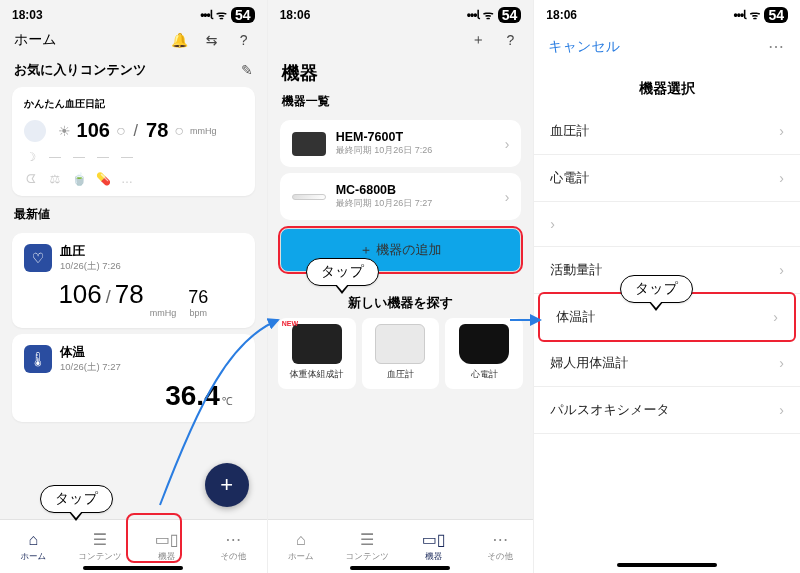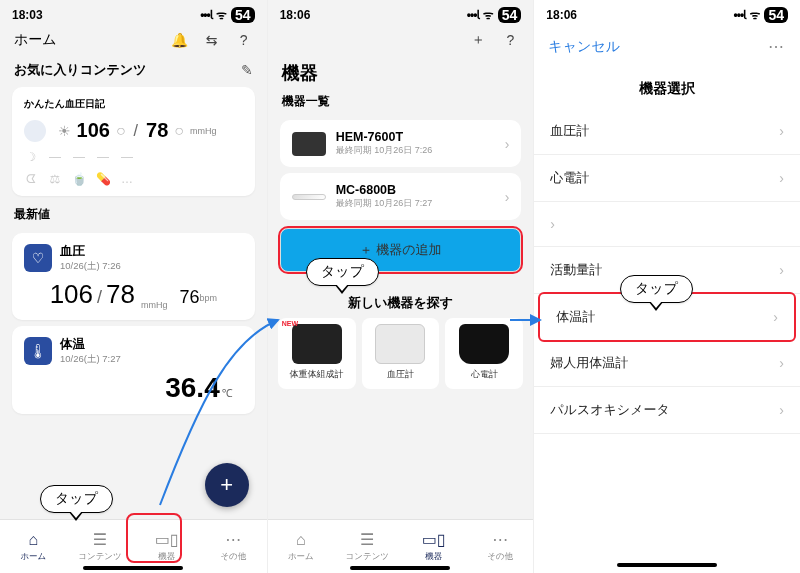--- a/index.html
+++ b/index.html
@@ -37,21 +37,21 @@
   .diary-icons .mini { width: 14px; display:inline-block; text-align:center; }
   .latest-card { display: flex; flex-direction: column; }
   .lc-head { display: flex; align-items: center; gap: 8px; }
   .lc-ico { width: 28px; height: 28px; background: #2a4da0; border-radius: 6px; display:flex; align-items:center; justify-content:center; color:#fff; font-size:14px; }
   .lc-ico.temp { background: #2a4da0; }
   .lc-title { font-size: 12.5px; font-weight: 600; }
   .lc-date { font-size: 9.5px; color: #888; }
   .lc-values { display: flex; align-items: baseline; justify-content: center; gap: 4px; margin-top: 6px; }
   .lc-values .big { font-size: 26px; font-weight: 500; }
   .lc-values .sep { font-size: 18px; color: #666; }
-  .lc-values .sub { display:flex; flex-direction:row; align-items:center; margin-left:8px; }
+  .lc-values .sub { display:flex; flex-direction:column; align-items:center; margin-left:8px; }
   .lc-values .sub .n { font-size: 18px; font-weight: 500; }
   .lc-values .unit { font-size: 9px; color: #888; }
   .temp-val { display:flex; justify-content:flex-end; align-items:baseline; margin-top:6px; padding-right:10px; }
   .temp-val .big { font-size:28px; font-weight:700; }
   .temp-val .unit { font-size:11px; color:#666; margin-left:2px; }
   .fab { position: absolute; right: 18px; bottom: 66px; width: 44px; height: 44px; border-radius: 50%; background: #1b2a5b; color: #fff; display:flex; align-items:center; justify-content:center; font-size: 22px; box-shadow: 0 2px 6px rgba(0,0,0,.3); }
   
   .tabbar { position: absolute; bottom: 0; left: 0; right: 0; height: 54px; background: #fff; border-top: 1px solid #e2e2e2; display:flex; }
   .tab { flex:1; display:flex; flex-direction:column; align-items:center; justify-content:center; gap:2px; font-size:8.5px; color:#888; }
   .tab.active { color:#1b2a5b; }

